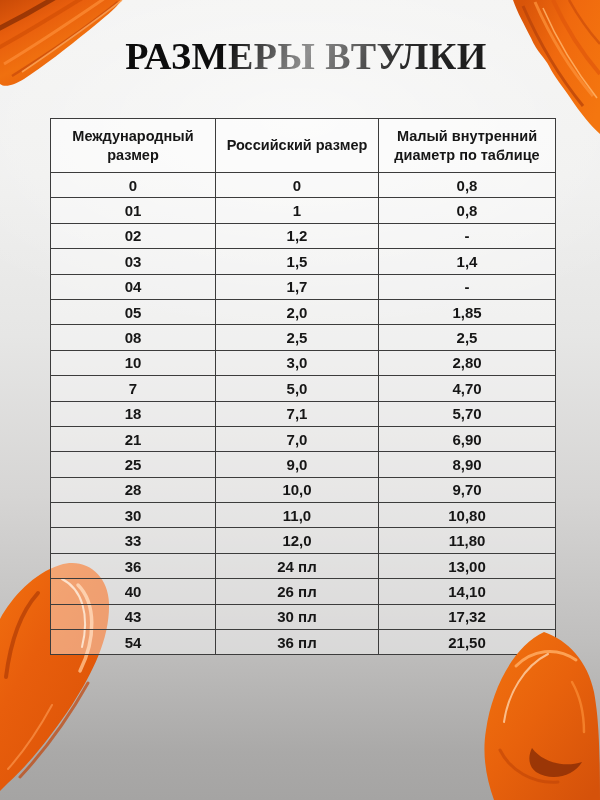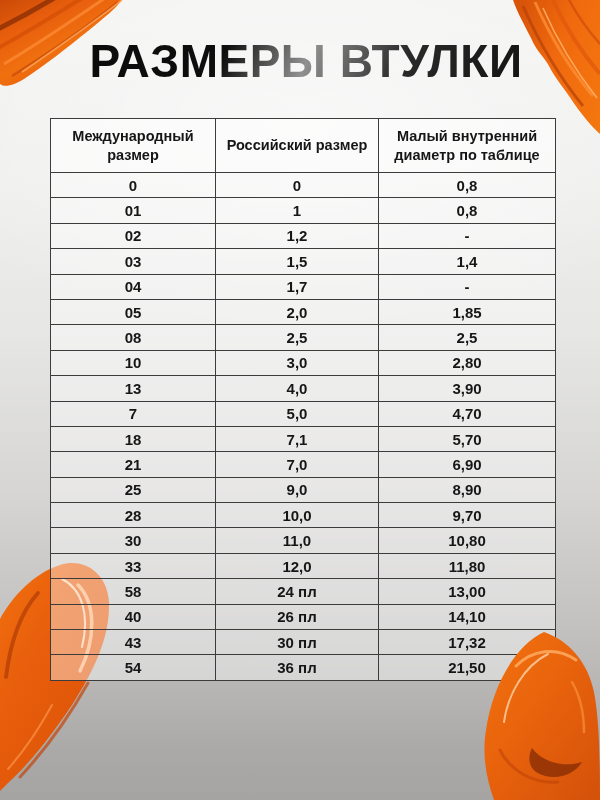--- a/index.html
+++ b/index.html
@@ -8,25 +8,26 @@
 
   .canvas {
     position:relative; width:600px; height:800px; overflow:hidden;
     background:
       radial-gradient(ellipse 620px 300px at 50% 120px, rgba(255,255,255,0.55), rgba(255,255,255,0) 70%),
       linear-gradient(180deg,#f3f3f2 0%, #efefee 22%, #e6e6e5 42%, #d6d5d4 62%, #c0bfbe 80%, #aaa9a8 94%, #a5a4a3 100%);
   }
 
   .page-title {
     position:absolute; top:36px; left:12px; right:0; z-index:2;
-    text-align:center; font-size:46px; font-weight:800; letter-spacing:0.5px;
+    text-align:center; font-size:38px; font-weight:800; letter-spacing:0.5px;
     line-height:1.1; white-space:nowrap;
     background:linear-gradient(112deg, #0a0a0a 0%, #0e0e0e 36%, #909090 50%, #2a2a2a 66%, #050505 100%);
     -webkit-background-clip:text; background-clip:text;
     color:transparent;
+    font-family:Liberation Serif, serif;
   }
 
   .size-table {
     position:absolute; left:50px; top:118px; z-index:2;
     width:505px; border-collapse:collapse; table-layout:fixed;
   }
   .size-table th, .size-table td {
     border:1px solid #3c3c3c; text-align:center; vertical-align:middle;
     color:#161616;
   }
@@ -117,25 +118,20 @@
         <td>08</td>
         <td>2,5</td>
         <td>2,5</td>
       </tr>
         <tr>
         <td>10</td>
         <td>3,0</td>
         <td>2,80</td>
       </tr>
         <tr>
-        <td>13</td>
-        <td>4,0</td>
-        <td>3,90</td>
-      </tr>
-        <tr>
         <td>7</td>
         <td>5,0</td>
         <td>4,70</td>
       </tr>
         <tr>
         <td>18</td>
         <td>7,1</td>
         <td>5,70</td>
       </tr>
         <tr>
@@ -157,21 +153,21 @@
         <td>30</td>
         <td>11,0</td>
         <td>10,80</td>
       </tr>
         <tr>
         <td>33</td>
         <td>12,0</td>
         <td>11,80</td>
       </tr>
         <tr>
-        <td>58</td>
+        <td>36</td>
         <td>24 пл</td>
         <td>13,00</td>
       </tr>
         <tr>
         <td>40</td>
         <td>26 пл</td>
         <td>14,10</td>
       </tr>
         <tr>
         <td>43</td>

